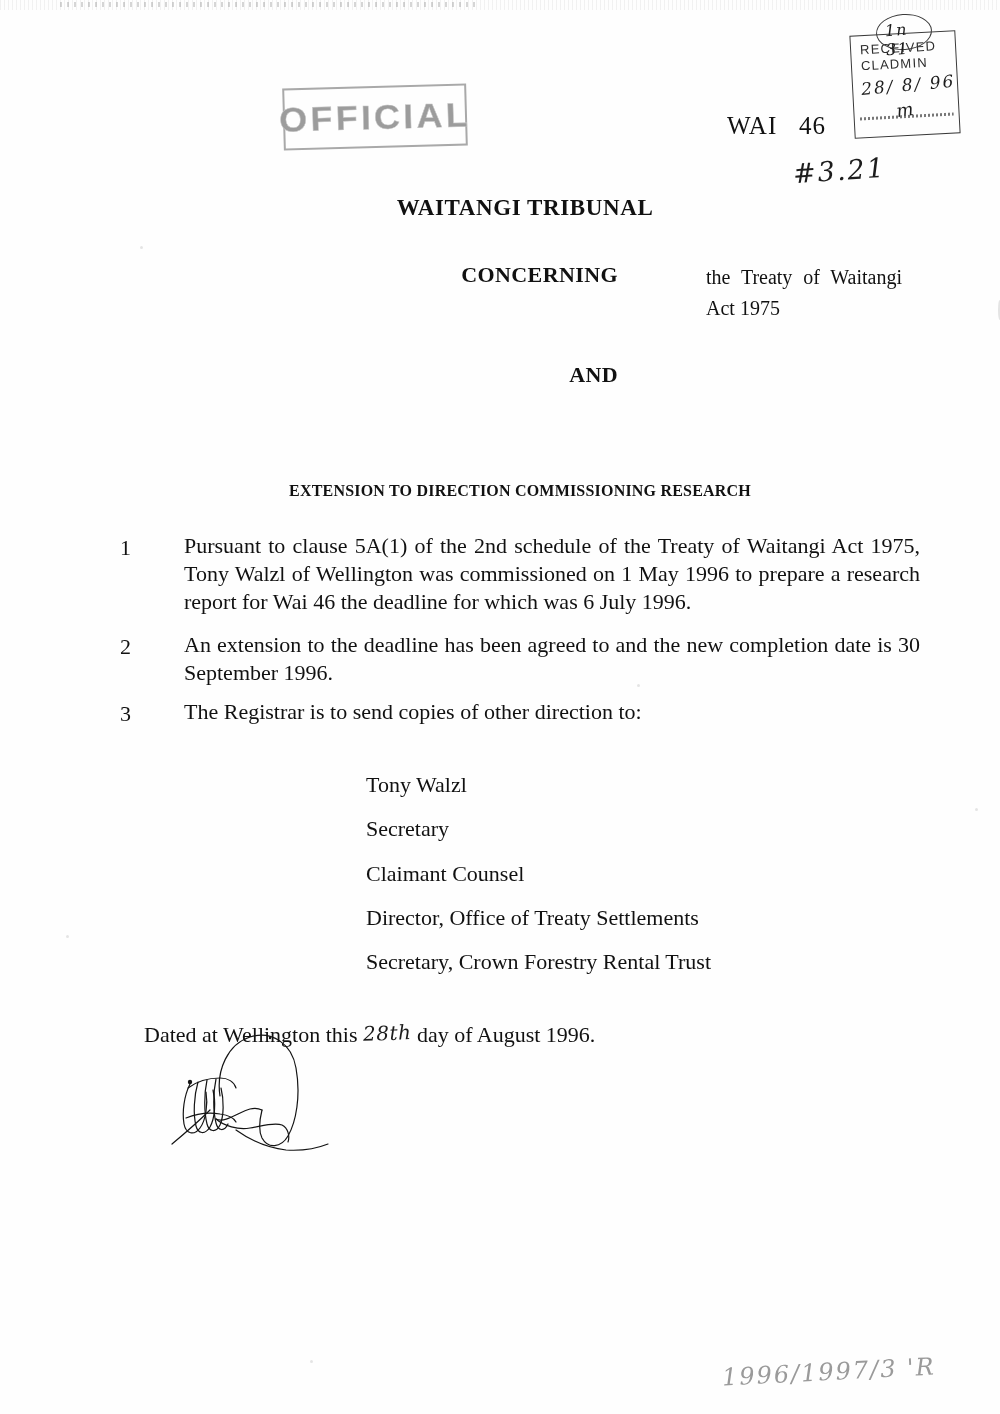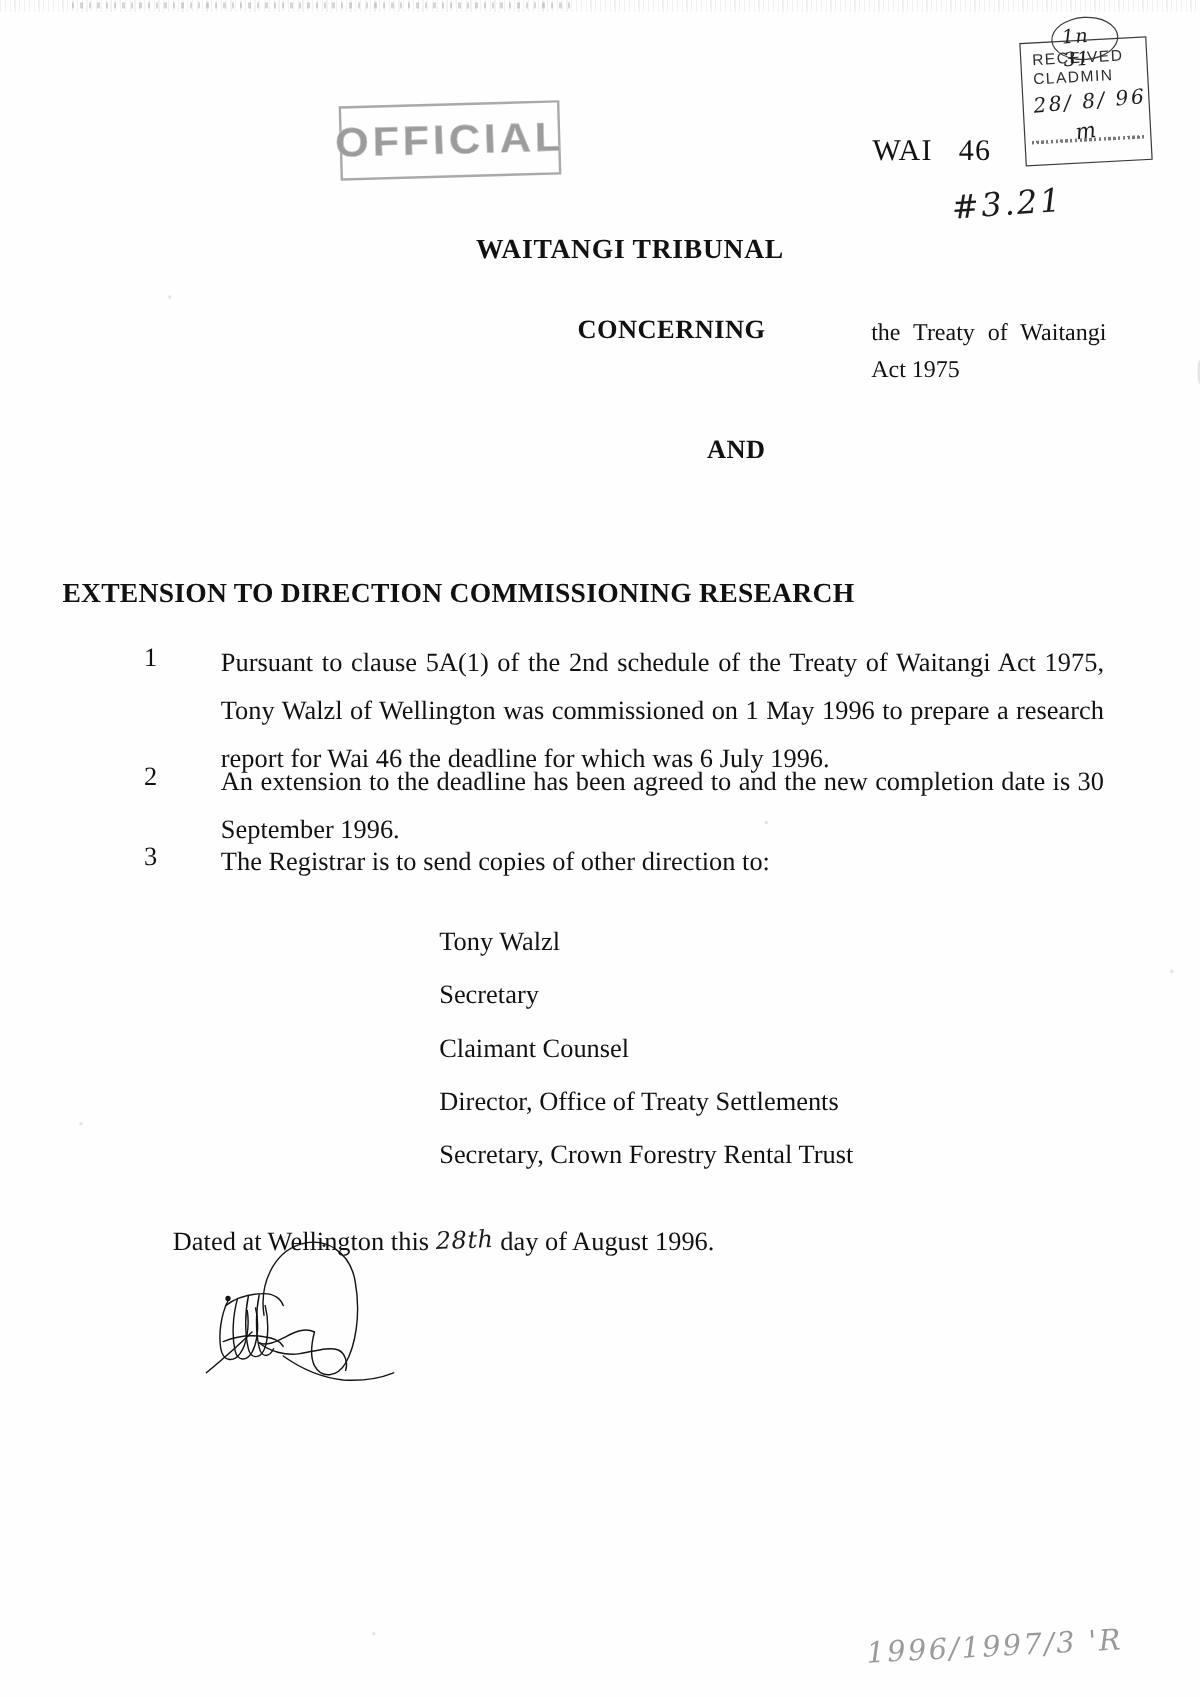--- a/index.html
+++ b/index.html
@@ -177,21 +177,21 @@
     padding-left: 50px;
     box-sizing: border-box;
     font-size: 23px;
     font-weight: 700;
     letter-spacing: 0.6px;
   }
 
   
   .party-block {
     position: absolute;
-    left: 128px;
+    left: 108px;
     width: 800px;
   }
   .party-row {
     display: flex;
     align-items: flex-start;
   }
   .party-label {
     width: 510px;
     text-align: right;
     font-weight: 700;
@@ -209,44 +209,45 @@
   .party-value.lastjust {
     text-align: justify;
   }
 
   
   .main-heading {
     position: absolute;
     left: 0;
     top: 482px;
     width: 1000px;
-    padding-left: 52px;
+    text-align: center;
+    padding-left: 40px;
     box-sizing: border-box;
-    font-size: 23px;
+    font-size: 16px;
     font-weight: 700;
     letter-spacing: 0.2px;
   }
 
   
   .clause {
     position: absolute;
     left: 120px;
     width: 800px;
     display: flex;
   }
   .clause-num {
     width: 64px;
     flex: 0 0 64px;
     font-size: 22px;
     line-height: 32px;
   }
   .clause-text {
     flex: 1;
     font-size: 22px;
-    line-height: 40px;
+    line-height: 28px;
     text-align: justify;
     text-align-last: left;
   }
 
   
   .recipients {
     position: absolute;
     left: 366px;
     top: 753px;
     font-size: 22px;

